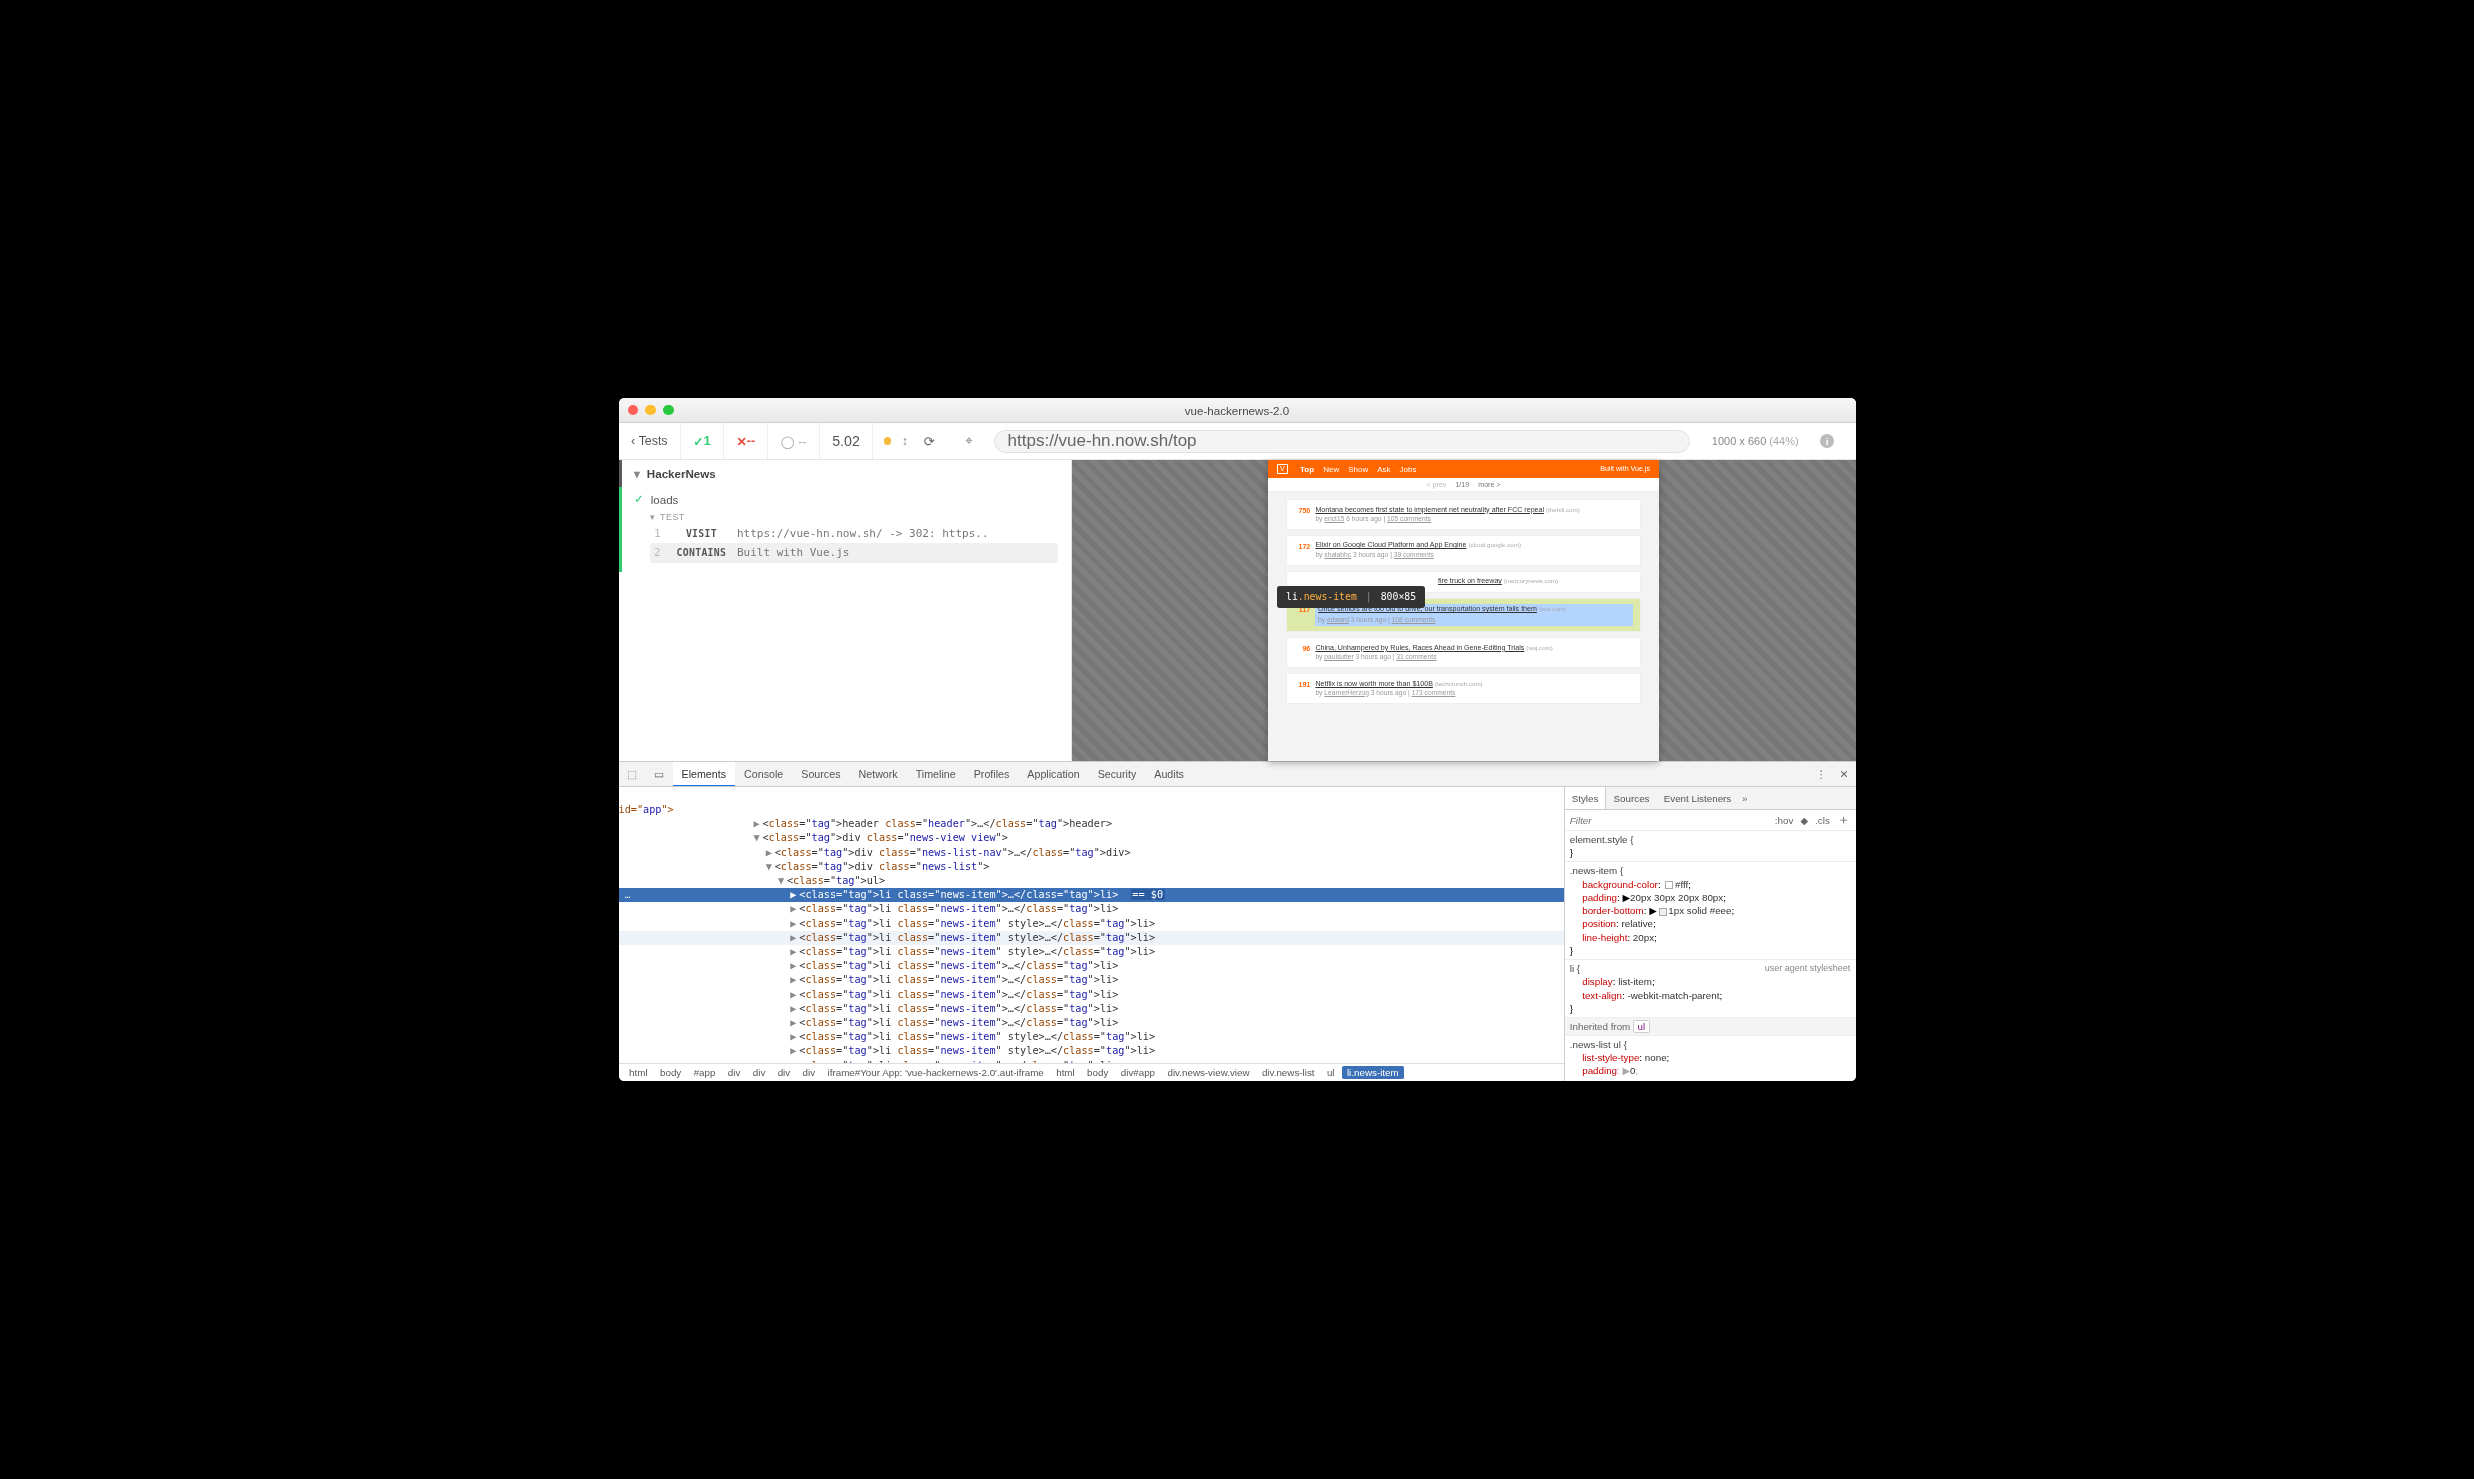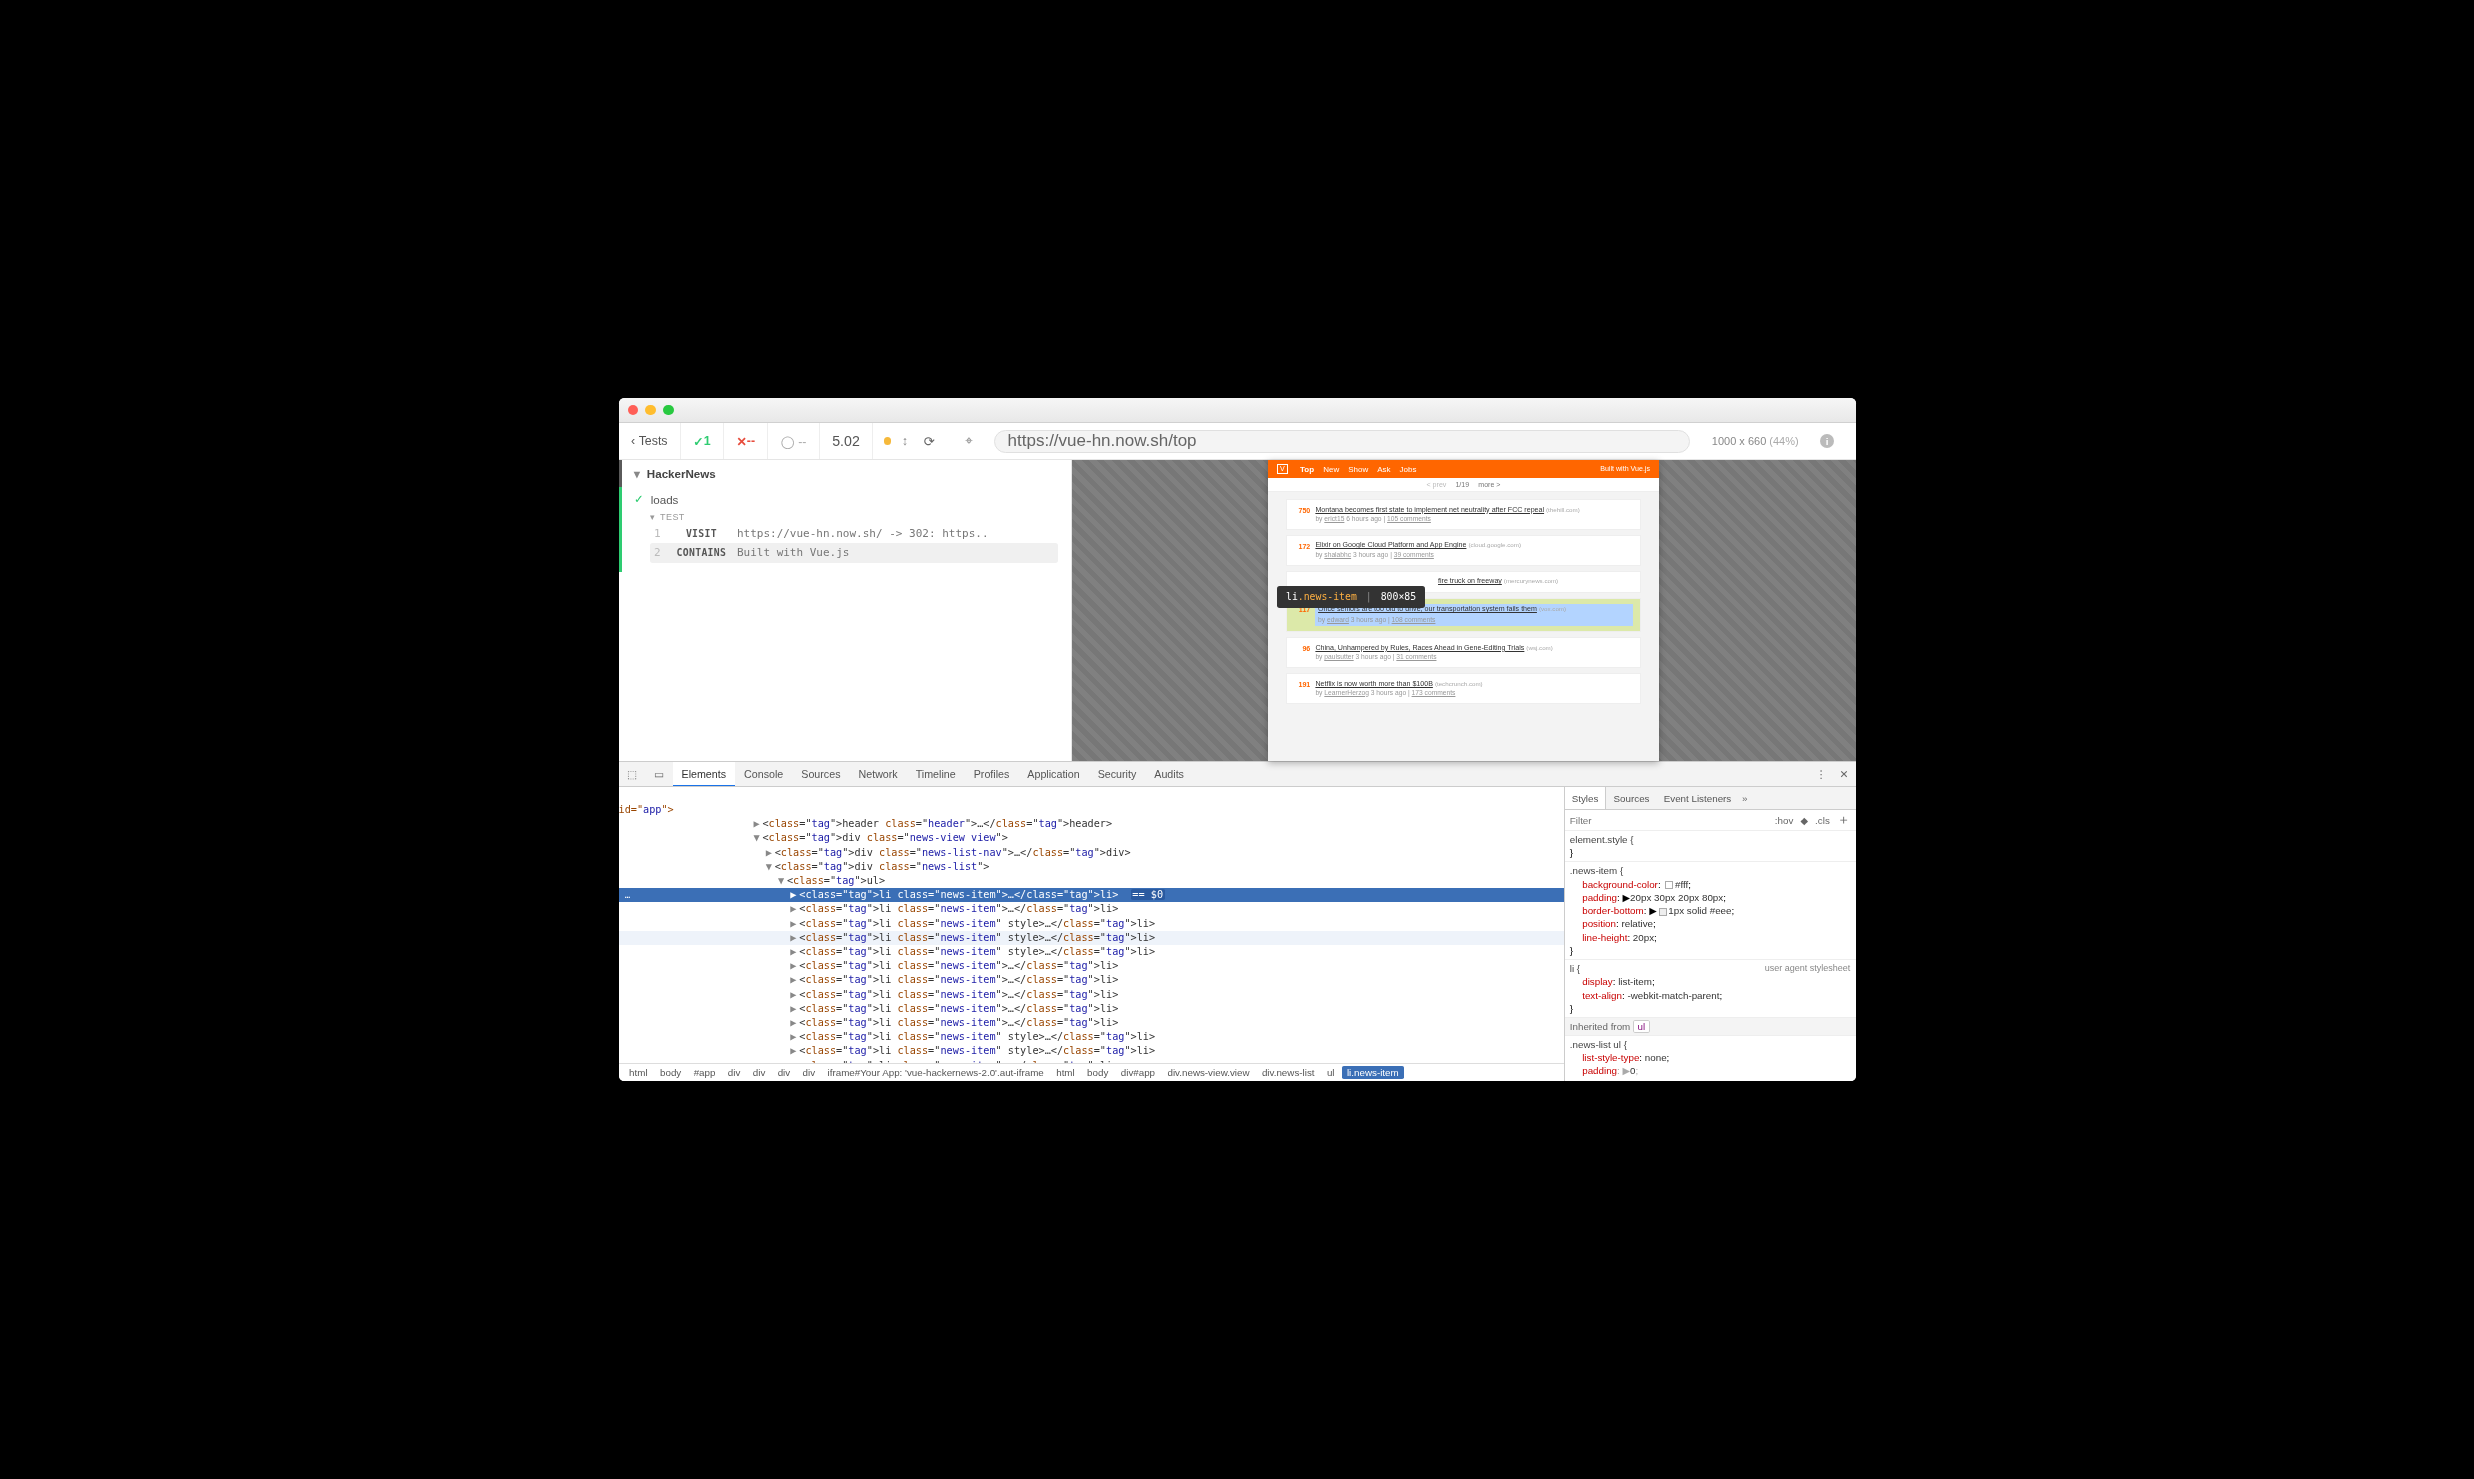--- a/index.html
+++ b/index.html
@@ -88,21 +88,21 @@
 .breadcrumb { height:18px; border-top:0.9px solid #ddd; display:flex; align-items:center; padding:0 5.3px; font-size:9.8px; color:#555; gap:1.8px; overflow:hidden;}
 .breadcrumb span { padding:0.9px 5.3px; white-space:nowrap;}
 .breadcrumb .active { background:#3b6fb6; color:#fff; border-radius:1.8px;}
 
 .styles-panel { width:292px; border-left:0.9px solid #ccc; display:flex; flex-direction:column; font-size:9.8px;}
 .styles-tabs { height:23px; border-bottom:0.9px solid #ccc; display:flex; align-items:center; background:#f3f3f3;}
 .styles-tabs .st { padding:0 7.1px; height:100%; display:flex; align-items:center; color:#555;}
 .styles-tabs .st.active { background:#fff; border:0.9px solid #ccc; border-bottom:none; border-top:none; margin-left:-0.9px;}
 .styles-tabs .chev { margin-left:3.6px; color:#666;}
 .styles-filter { height:21.3px; border-bottom:0.9px solid #eee; display:flex; align-items:center; padding:0 5.3px; gap:7.1px; color:#888;}
-.styles-filter input { border:none; outline:none; flex:1; font-size:9.8px; color:#888; background:transparent;}
+.styles-filter input { border:none; outline:none; flex:1; font-size:9.8px; font-style:italic; color:#888; background:transparent;}
 .styles-filter .btn { color:#666; font-size:9.8px;}
 .styles-body { flex:1; overflow:auto; font-family:Liberation Sans, sans-serif; font-size:9.8px; line-height:13.3px;}
 .rule { border-bottom:0.9px solid #eee; padding:1.8px 5.3px;}
 .rule .src { float:right; color:#888; font-size:9px;}
 .rule .selector { color:#444;}
 .rule .prop { color:#c80000;}
 .rule .pv { color:#333;}
 .rule .sw { display:inline-block; width:8px; height:8px; border:0.9px solid #aaa; vertical-align:middle; margin:0 1.8px;}
 .rule .disabled { color:#aaa;}
 .rule.inherit { background:#f4f4f4; color:#666;}
@@ -112,20 +112,21 @@
 <body>
 
 <div class="window">
 
   <div class="titlebar">
     <div class="traffic">
       <div class="tdot r"></div>
       <div class="tdot y"></div>
       <div class="tdot g"></div>
     </div>
+    <div class="wtitle">vue-hackernews-2.0</div>
   </div>
 
   <div class="toolbar">
     <div class="tool-left">
       <div class="tool-seg back">
         <span style="margin-right:3.6px;">‹</span>
         <span>Tests</span>
       </div>
       <div class="tool-seg">
         <span class="green-t">✓ </span>

